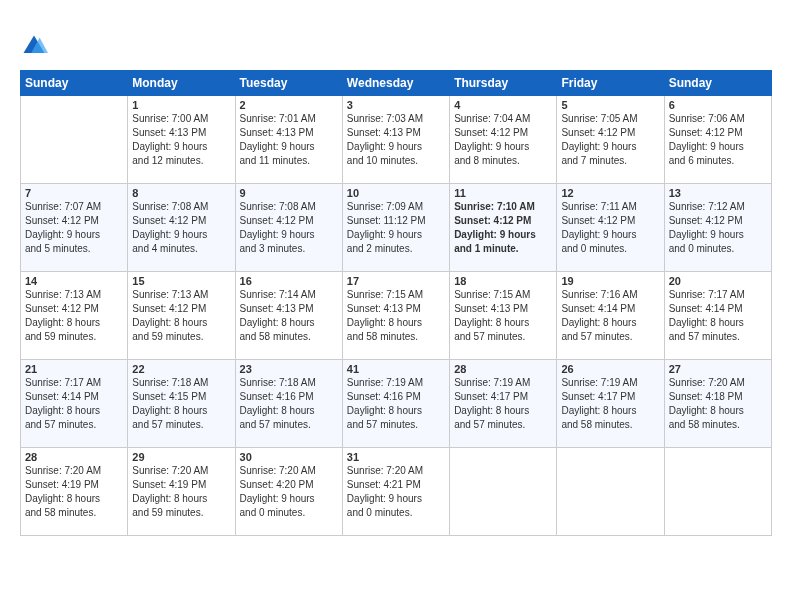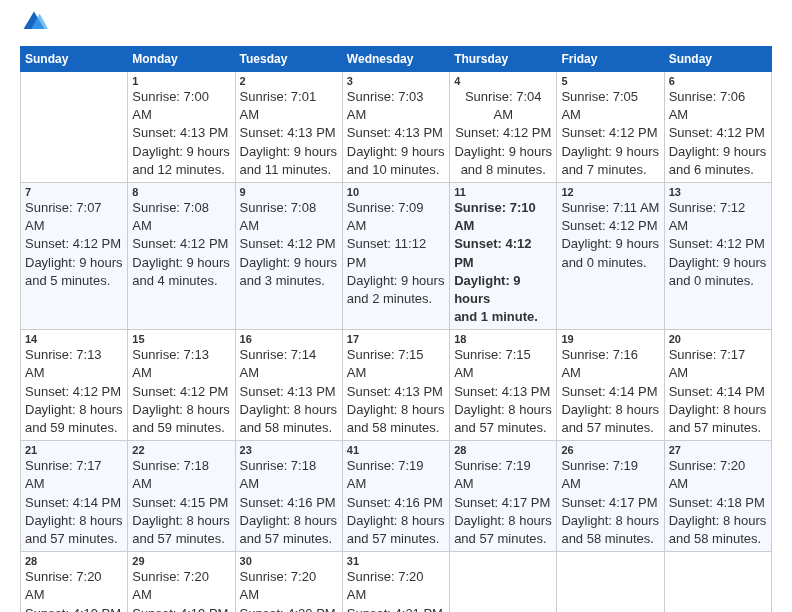--- a/index.html
+++ b/index.html
@@ -6,21 +6,21 @@
     body {
       font-family: Arial, sans-serif;
       background: #fff;
       width: 792px;
       height: 612px;
       overflow: hidden;
     }
     .page {
       width: 792px;
       height: 528px;
-      padding: 8px 20px 10px 20px;
+      padding: 32px 20px 10px 20px;
       display: flex;
       flex-direction: column;
     }
     .header {
       display: flex;
       justify-content: space-between;
       align-items: flex-start;
       margin-bottom: 10px;
     }
     .logo {
@@ -83,21 +83,21 @@
       color: #333;
       height: 88px;
     }
     .day-number {
       font-size: 11px;
       font-weight: bold;
       display: block;
       margin-bottom: 1px;
     }
     .day-info {
-      font-size: 13px;
+      font-size: 10px;
       line-height: 1.4;
       color: #333;
     }
     .empty-cell {
       background: #f9f9f9;
     }
     tr:nth-child(even) td {
       background: #f5f8ff;
     }
     tr:nth-child(odd) td {
@@ -160,21 +160,21 @@
           </td>
           <td>
             <span class="day-number">3</span>
             <div class="day-info" style="white-space: pre-line;">Sunrise: 7:03 AM
 Sunset: 4:13 PM
 Daylight: 9 hours
 and 10 minutes.</div>
           </td>
           <td>
             <span class="day-number">4</span>
-            <div class="day-info" style="white-space: pre-line; text-align: center;">Sunrise: 7:04 AM
+            <div class="day-info" style="white-space: pre-line;">Sunrise: 7:04 AM
 Sunset: 4:12 PM
 Daylight: 9 hours
 and 8 minutes.</div>
           </td>
           <td>
             <span class="day-number">5</span>
             <div class="day-info" style="white-space: pre-line;">Sunrise: 7:05 AM
 Sunset: 4:12 PM
 Daylight: 9 hours
 and 7 minutes.</div>

